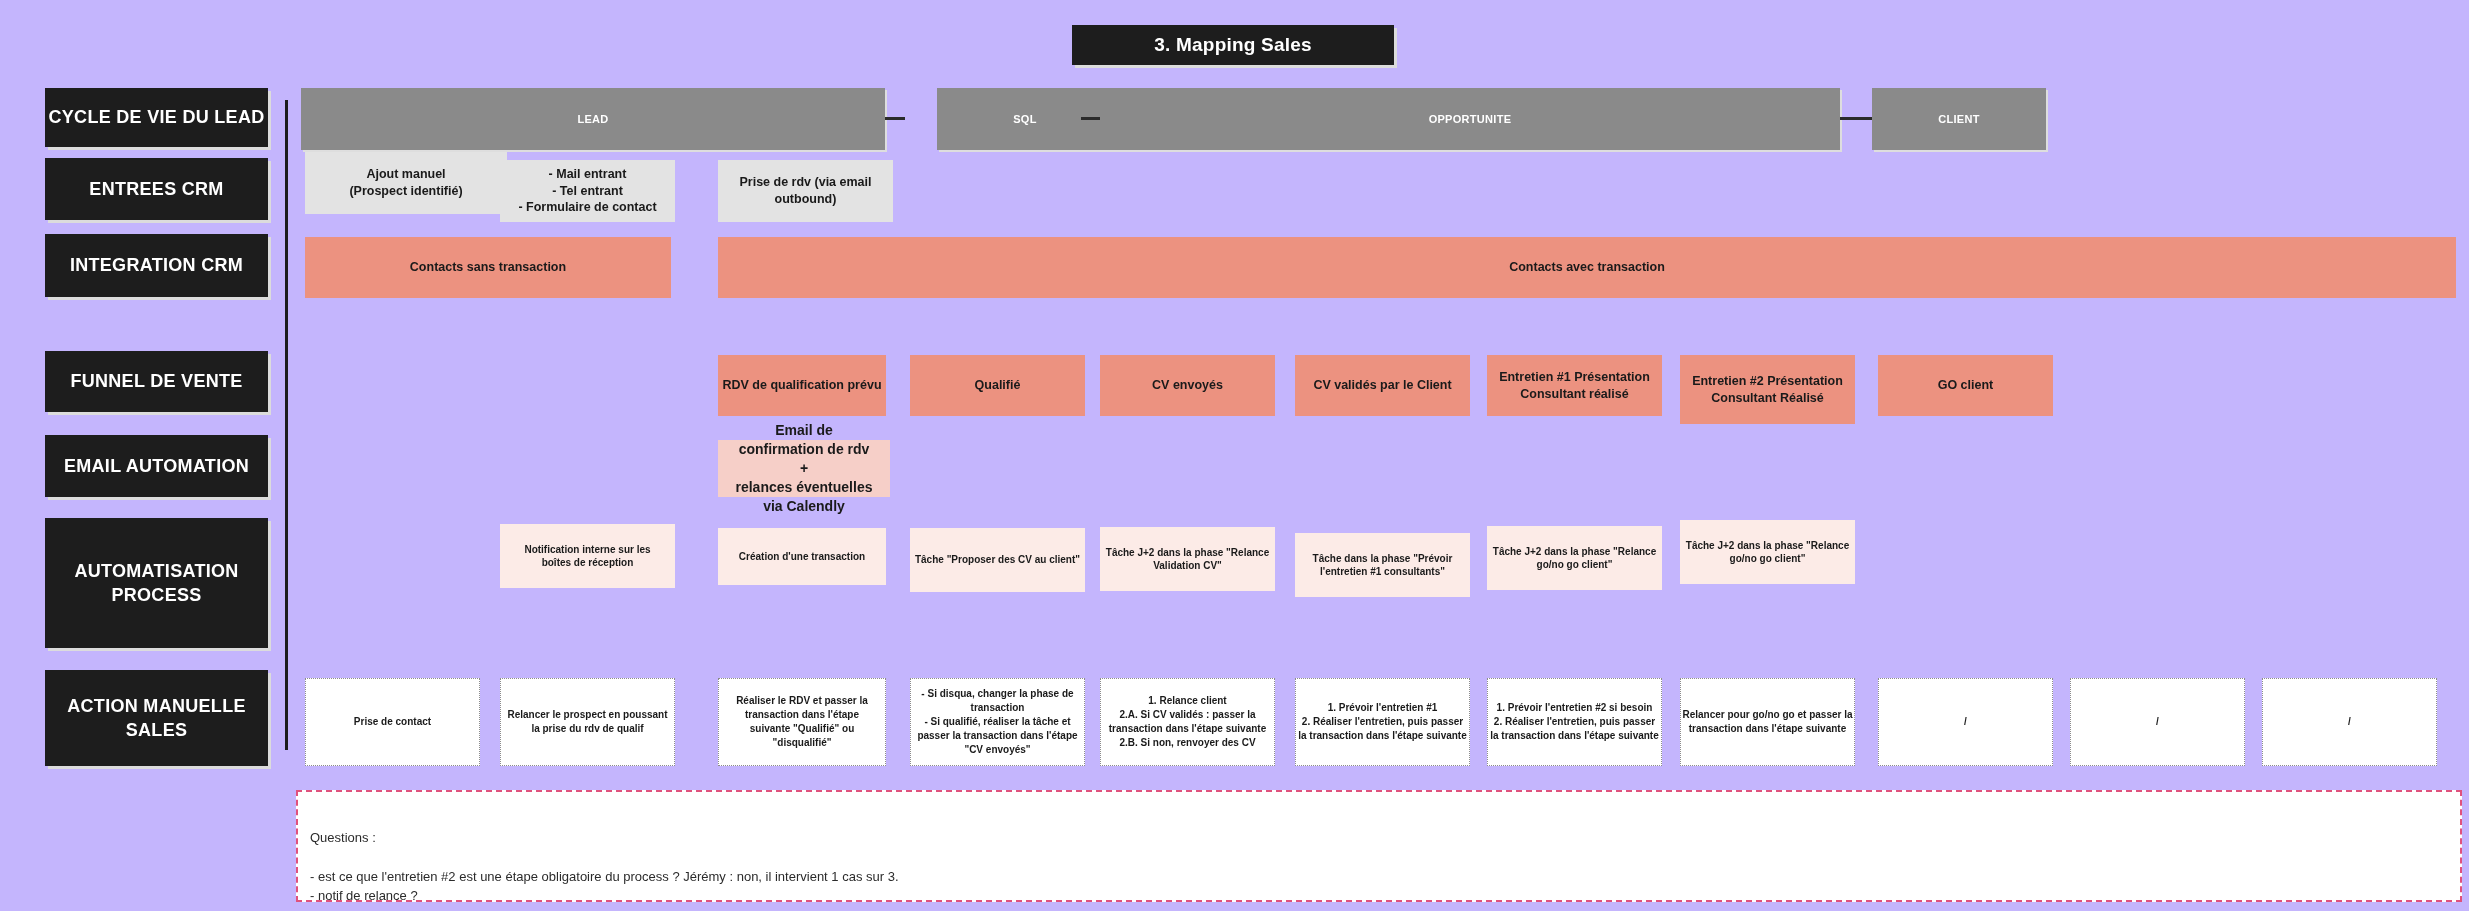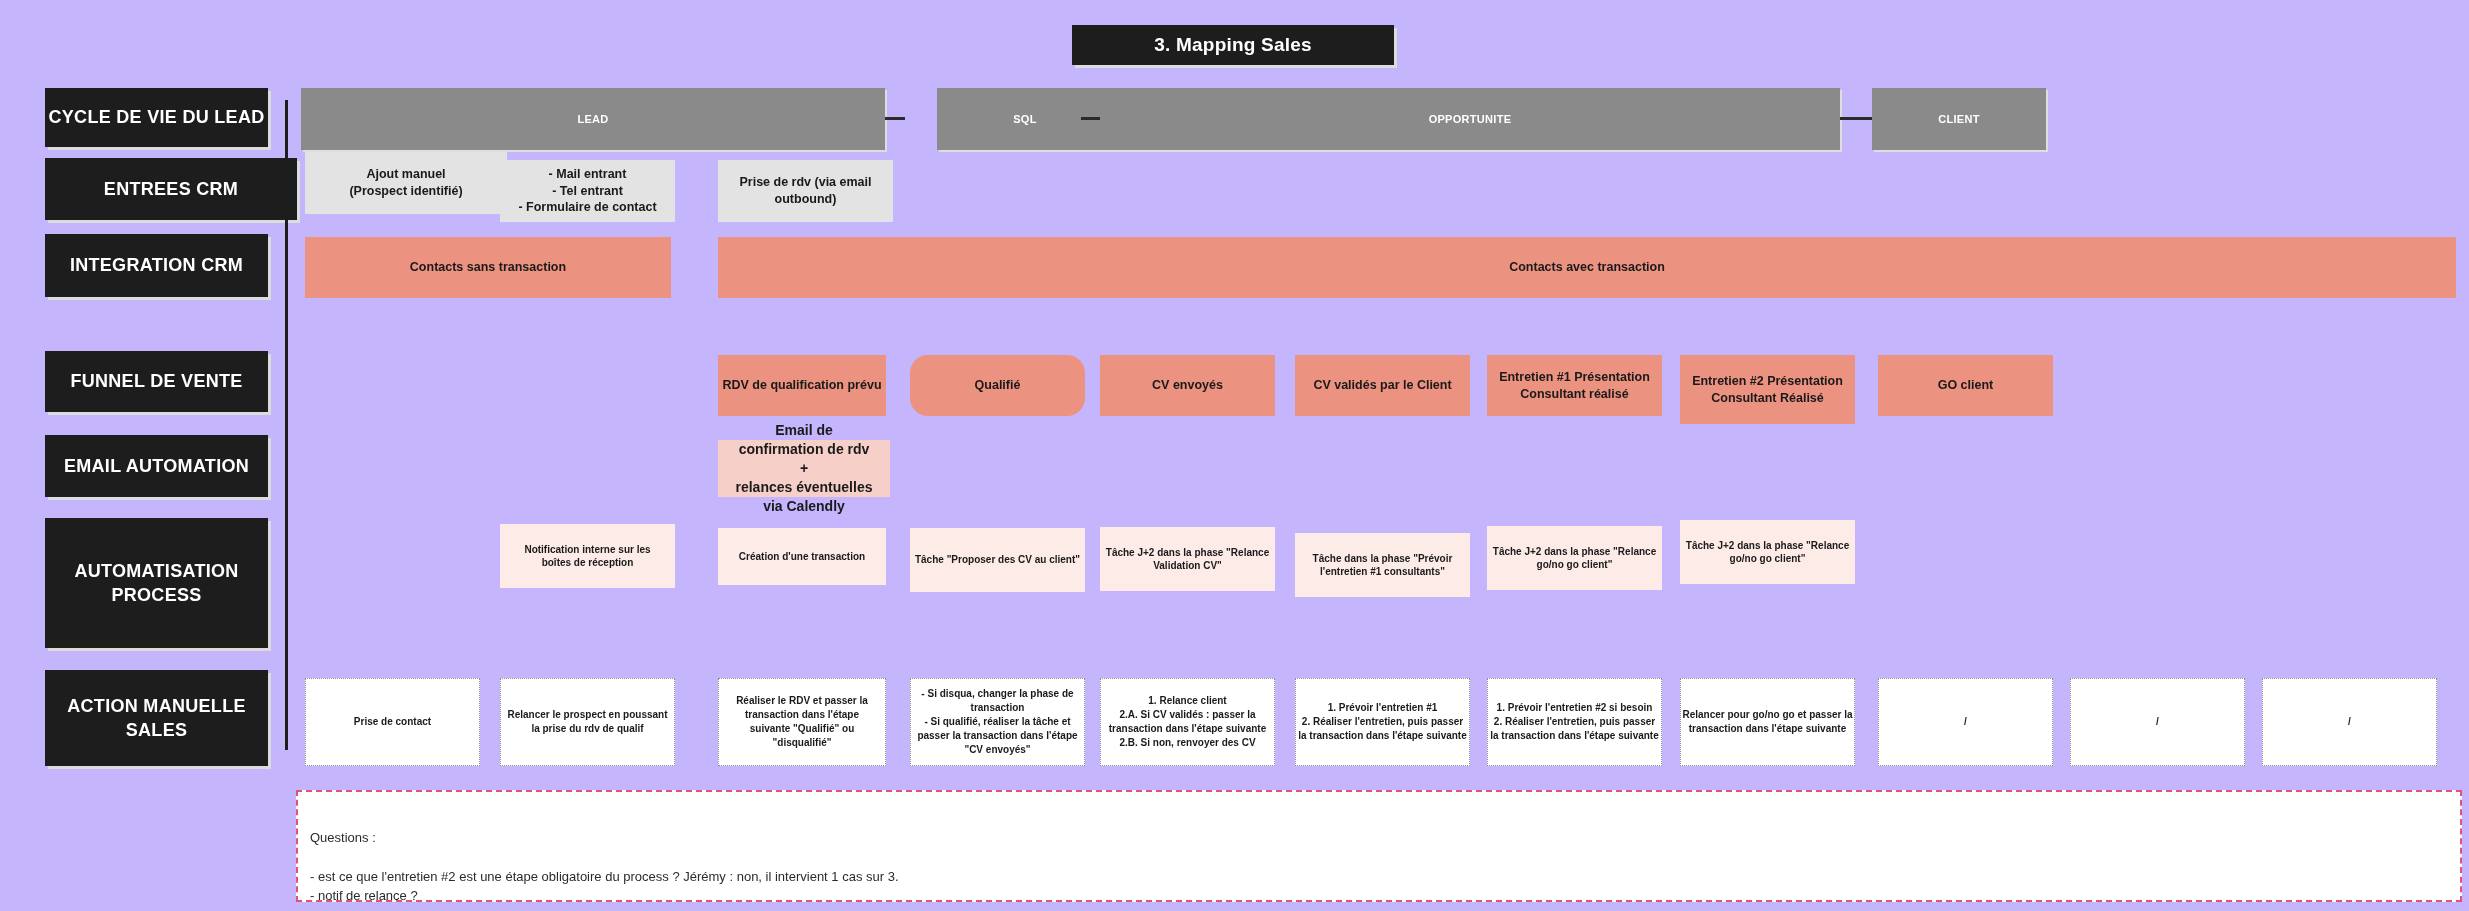--- a/index.html
+++ b/index.html
@@ -29,21 +29,21 @@
   }
 </style>
 </head>
 <body>
 
 <div class="canvas">
 
   <div class="box black title" style="left:1072px;top:25px;width:322px;height:40px;">3. Mapping Sales</div>
 
   <div class="box black" style="left:45px;top:88px;width:223px;height:59px;">CYCLE DE VIE DU LEAD</div>
-  <div class="box black" style="left:45px;top:158px;width:252px;height:62px;">ENTREES CRM</div>
+  <div class="box black" style="left:45px;top:158px;width:223px;height:62px;">ENTREES CRM</div>
   <div class="box black" style="left:45px;top:234px;width:223px;height:63px;">INTEGRATION CRM</div>
   <div class="box black" style="left:45px;top:351px;width:223px;height:61px;">FUNNEL DE VENTE</div>
   <div class="box black" style="left:45px;top:435px;width:223px;height:62px;">EMAIL AUTOMATION</div>
   <div class="box black" style="left:45px;top:518px;width:223px;height:130px;">AUTOMATISATION PROCESS</div>
   <div class="box black" style="left:45px;top:670px;width:223px;height:96px;">ACTION MANUELLE SALES</div>
 
   <div class="vline" style="left:285px;top:100px;height:650px;"></div>
 
   <div class="box band" style="left:301px;top:88px;width:584px;height:62px;">LEAD</div>
   <div class="box band" style="left:905px;top:88px;width:176px;height:62px;margin-left:32px;">SQL</div>
@@ -58,21 +58,21 @@
   <div class="box lightgray" style="left:500px;top:160px;width:175px;height:62px;">- Mail entrant
 - Tel entrant
 - Formulaire de contact</div>
   <div class="box lightgray" style="left:718px;top:160px;width:175px;height:62px;">Prise de rdv (via email
 outbound)</div>
 
   <div class="box salmon" style="left:305px;top:237px;width:366px;height:61px;">Contacts sans transaction</div>
   <div class="box salmon" style="left:718px;top:237px;width:1738px;height:61px;">Contacts avec transaction</div>
 
   <div class="box salmon" style="left:718px;top:355px;width:168px;height:61px;">RDV de qualification prévu</div>
-  <div class="box salmon" style="left:910px;top:355px;width:175px;height:61px;border-radius:18px;">Qualifié</div>
+  <div class="box salmon" style="left:910px;top:355px;width:175px;height:61px;">Qualifié</div>
   <div class="box salmon" style="left:1100px;top:355px;width:175px;height:61px;">CV envoyés</div>
   <div class="box salmon" style="left:1295px;top:355px;width:175px;height:61px;">CV validés par le Client</div>
   <div class="box salmon" style="left:1487px;top:355px;width:175px;height:61px;">Entretien #1 Présentation
 Consultant réalisé</div>
   <div class="box salmon" style="left:1680px;top:355px;width:175px;height:69px;">Entretien #2 Présentation
 Consultant Réalisé</div>
   <div class="box salmon" style="left:1878px;top:355px;width:175px;height:61px;">GO client</div>
 
   <div class="box pink" style="left:718px;top:440px;width:172px;height:57px;">Email de confirmation de rdv +
 relances éventuelles via Calendly</div>

